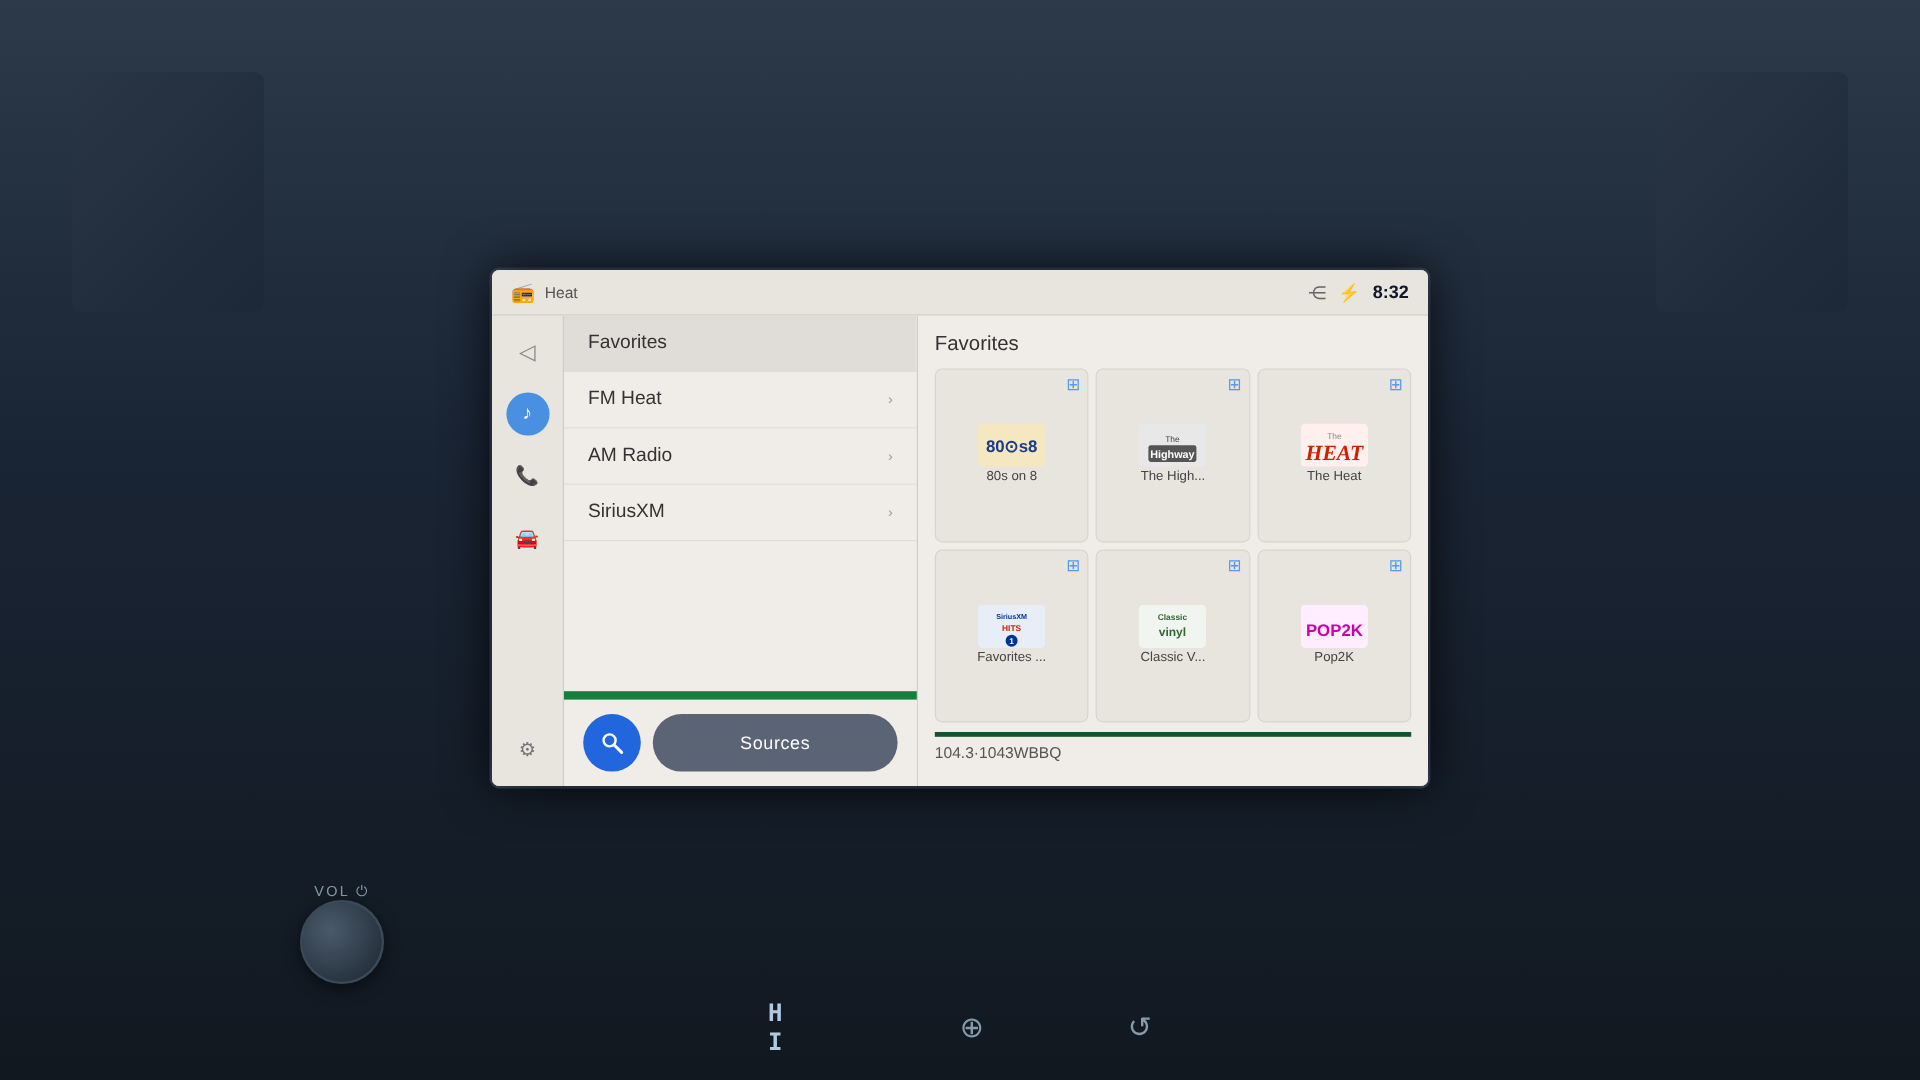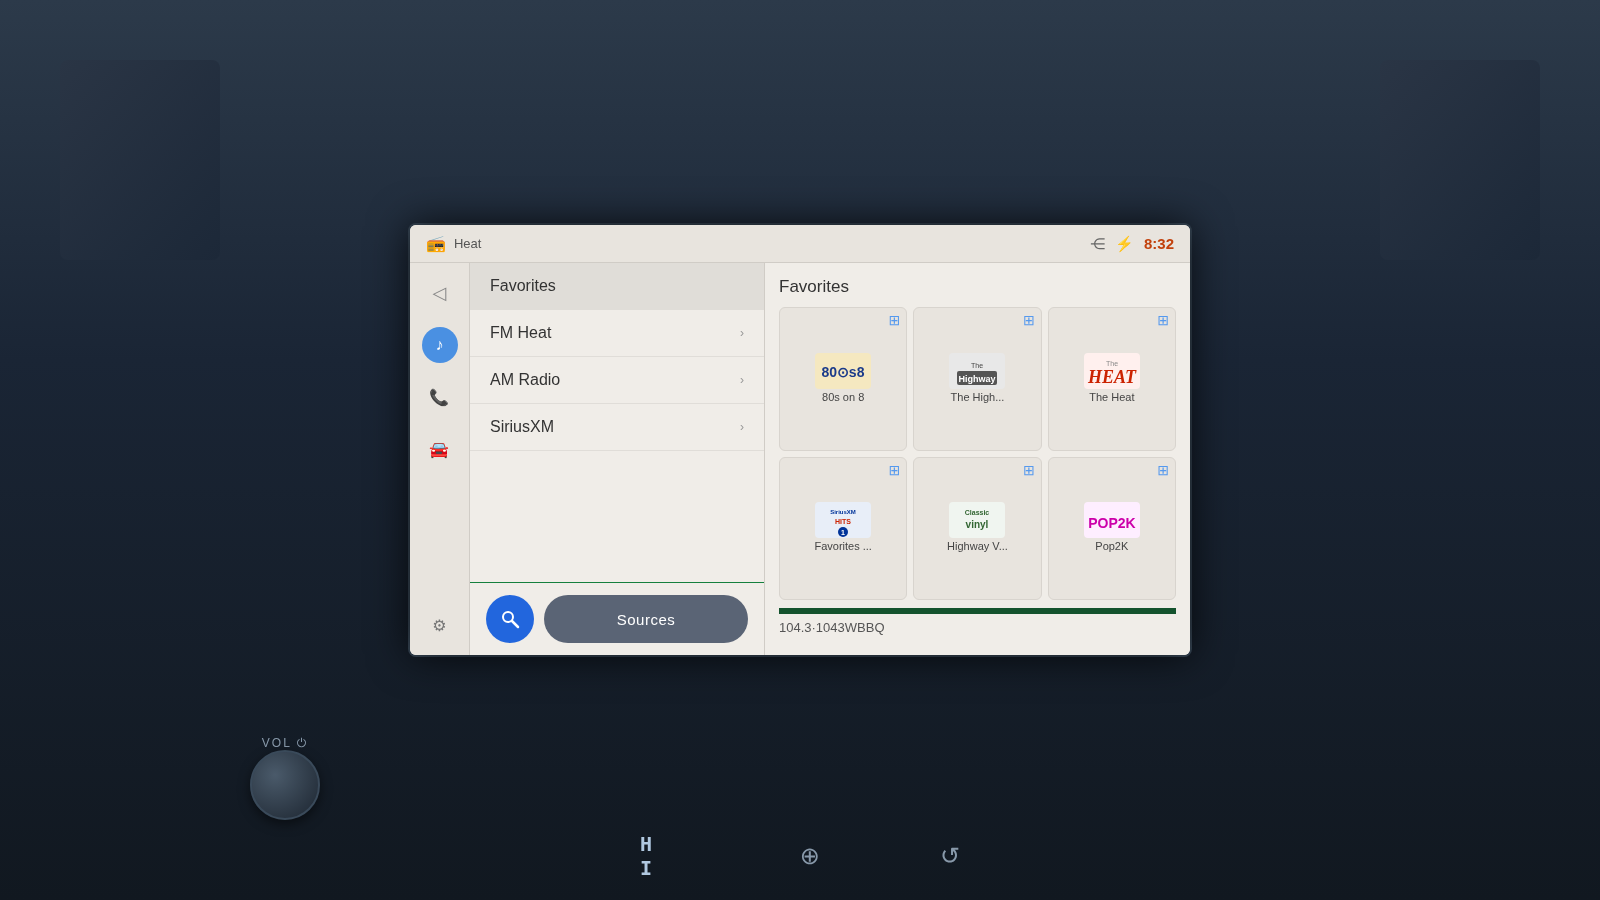--- a/index.html
+++ b/index.html
@@ -177,21 +177,21 @@
     .chevron {
       color: #999;
       font-size: 12px;
     }
 
     .bottom-buttons {
       padding: 12px 16px;
       display: flex;
       gap: 10px;
       background: #f0ede8;
-      border-top: 1px solid #15803d;
+      border-top: 7px solid #15803d;
     }
 
     .search-btn {
       width: 48px;
       height: 48px;
       border-radius: 50%;
       background: #2266dd;
       border: none;
       cursor: pointer;
       display: flex;
@@ -272,21 +272,21 @@
       font-size: 11px;
       color: #444;
       text-align: left;
     }
 
     .now-playing {
       margin-top: 8px;
       font-size: 13px;
       color: #555;
       padding: 6px 0;
-      border-top: 6px solid #14532d;
+      border-top: 4px solid #14532d;
     }
 
     
     .climate-bar {
       position: absolute;
       bottom: 0;
       left: 50%;
       transform: translateX(-50%);
       display: flex;
       align-items: center;
@@ -324,21 +324,21 @@
   <div class="screen">
 
     <div class="status-bar">
       <div class="status-left">
         <span class="radio-icon">📻</span>
         <span>Heat</span>
       </div>
       <div class="status-right">
         <span style="font-size:15px; color:#666;">⋲</span>
         <span style="font-size:15px; color:#555;">⚡</span>
-        <span style="font-size:15px; font-weight:600; color:#c2410c;">8:32</span>
+        <span style="font-size:15px; font-weight:600; color:#0f172a;">8:32</span>
       </div>
     </div>
 
     <div class="main-content">
 
       <div class="sidebar">
         <div class="sidebar-icon" style="color:#888; font-size:18px;">◁</div>
         <div class="sidebar-icon active">♪</div>
         <div class="sidebar-icon" style="font-size:16px;">📞</div>
         <div class="sidebar-icon" style="font-size:16px;">🚘</div>
@@ -436,21 +436,21 @@
 
           <div class="fav-card">
             <span class="fav-add-icon">⊞</span>
             <div class="fav-logo">
               <svg width="56" height="36" viewBox="0 0 56 36">
                 <rect width="56" height="36" rx="4" fill="#f0f5f0"></rect>
                 <text x="28" y="13" text-anchor="middle" font-size="7" fill="#336633" font-family="Arial" font-weight="bold">Classic</text>
                 <text x="28" y="26" text-anchor="middle" font-size="10" fill="#336633" font-family="Arial" font-weight="900">vinyl</text>
               </svg>
             </div>
-            <span class="fav-label">Highway V...</span>
+            <span class="fav-label">Classic V...</span>
           </div>
 
           <div class="fav-card">
             <span class="fav-add-icon">⊞</span>
             <div class="fav-logo">
               <svg width="56" height="36" viewBox="0 0 56 36">
                 <rect width="56" height="36" rx="4" fill="#feeeff"></rect>
                 <text x="28" y="26" text-anchor="middle" font-size="14" font-weight="900" fill="#cc00aa" font-family="Arial">POP2K</text>
               </svg>
             </div>

